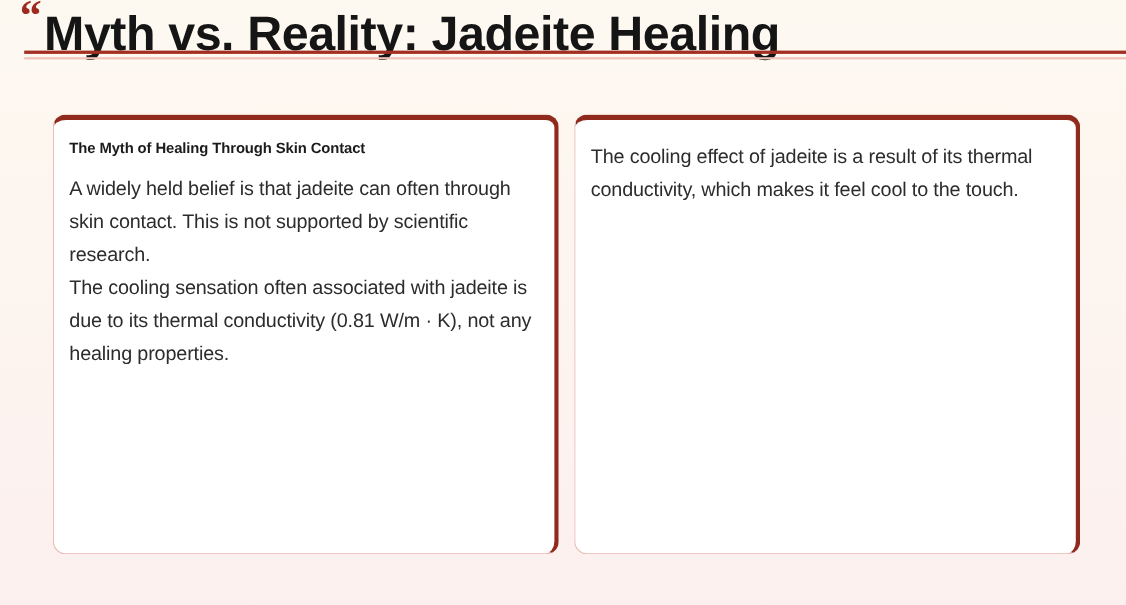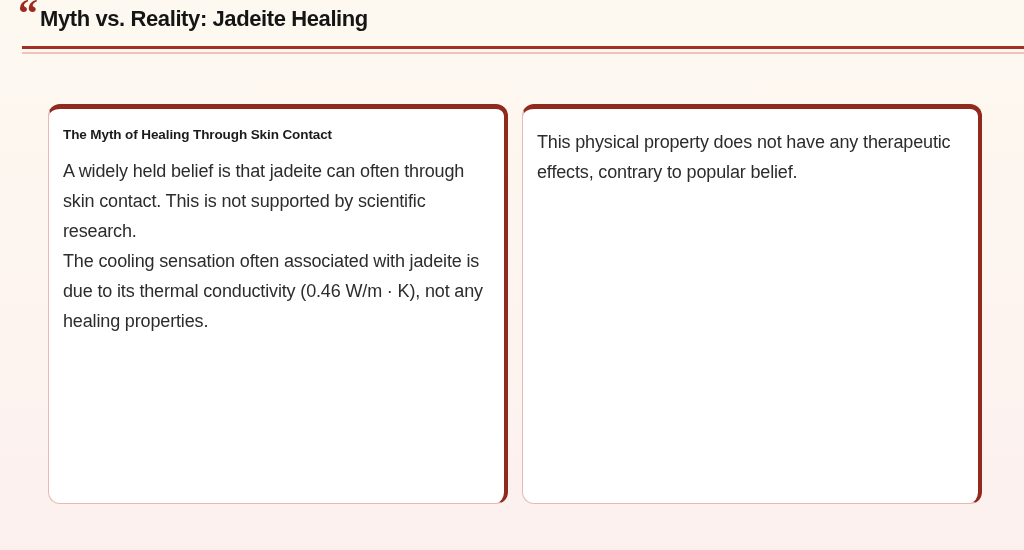--- a/index.html
+++ b/index.html
@@ -34,21 +34,21 @@
     font-weight: 700;
     color: #9e2a1f;
     line-height: 1;
     letter-spacing: -2px;
   }
 
   #page-title {
     position: absolute;
     left: 40px;
     top: 6px;
-    font-size: 22px;
+    font-size: 44px;
     font-weight: 700;
     color: #151515;
     letter-spacing: -0.4px;
     white-space: nowrap;
   }
 
   #title-rule-thick {
     position: absolute;
     left: 22px;
     top: 46px;
@@ -116,23 +116,23 @@
   <div id="title-rule-thick"></div>
   <div id="title-rule-thin"></div>
 </div>
 
 <div id="cards-row">
 
   <div class="card">
     <div class="card-title">The Myth of Healing Through Skin Contact</div>
     <div class="card-body">
       <div class="card-para">A widely held belief is that jadeite can often through skin contact. This is not supported by scientific research.</div>
-      <div class="card-para">The cooling sensation often associated with jadeite is due to its thermal conductivity (0.46 W/m · K), not any healing properties.</div>
+      <div class="card-para">The cooling sensation often associated with jadeite is due to its thermal conductivity (0.81 W/m · K), not any healing properties.</div>
     </div>
   </div>
 
   <div class="card">
     <div class="card-body">
-      <div class="card-para">This physical property does not have any therapeutic effects, contrary to popular belief.</div>
+      <div class="card-para">The cooling effect of jadeite is a result of its thermal conductivity, which makes it feel cool to the touch.</div>
     </div>
   </div>
 
 </div>
 
 </body></html>

